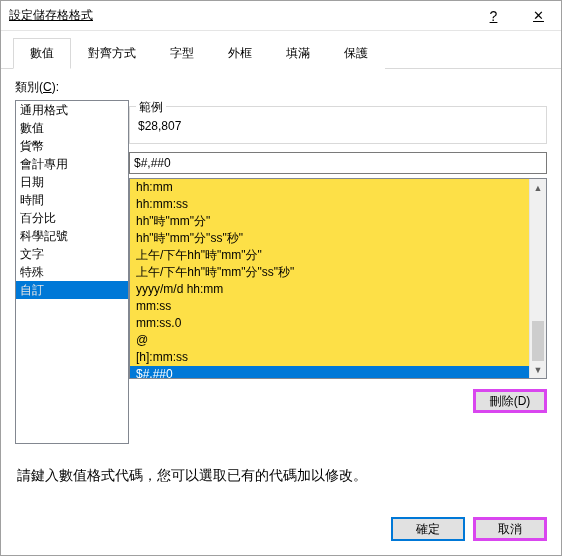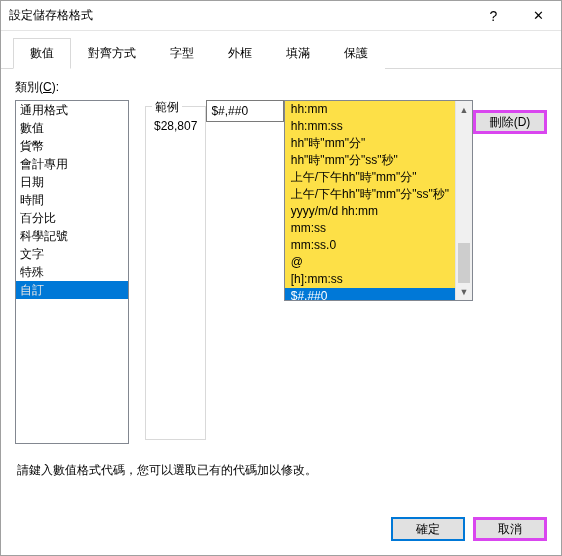--- a/index.html
+++ b/index.html
@@ -1,48 +1,48 @@
 <!DOCTYPE html>
 <html><head>
 <meta charset="utf-8">
 <style>
   * { box-sizing: border-box; margin: 0; padding: 0; }
   body { font-family: "Microsoft JhengHei", "Segoe UI", Tahoma, sans-serif; font-size: 12px; background: #fff; color: #000; }
   .window { width: 562px; height: 556px; border: 1px solid #a0a0a0; display: flex; flex-direction: column; background: #fff; }
-  .titlebar { height: 30px; display: flex; align-items: center; padding-left: 8px; background: #fff; border-bottom: 1px solid #e5e5e5; }
+  .titlebar { height: 30px; display: flex; align-items: center; padding-left: 8px; background: #fff; border-bottom: 1px solid #e5e5e5; text-decoration: underline; }
   .titlebar .title { flex: 1; font-size: 12px; }
   .titlebar .tbtn { width: 45px; height: 29px; display: flex; align-items: center; justify-content: center; font-family: "Segoe UI", Arial; font-size: 13px; color: #000; }
   .titlebar .tbtn.help { font-size: 14px; }
   .tabs { display: flex; border-bottom: 1px solid #d9d9d9; padding-left: 12px; margin-top: 6px; }
   .tab { padding: 6px 16px; font-size: 12px; border: 1px solid transparent; border-bottom: none; position: relative; top: 1px; background: #fff; }
   .tab.active { border-color: #d9d9d9; border-bottom: 1px solid #fff; }
   .body { flex: 1; padding: 10px 14px; display: flex; flex-direction: column; }
   .label { font-size: 12px; margin-bottom: 4px; }
   .label .ul { text-decoration: underline; }
-  .cols { display: flex; gap: 16px; flex: 1; min-height: 0; }
+  .cols { display: flex; gap: 0; flex: 1; min-height: 0; }
   .catlist { width: 114px; height: 344px; border: 1px solid #828790; background: #fff; overflow: hidden; }
   .catlist .item { padding: 1px 4px; font-size: 12px; line-height: 16px; }
   .catlist .item.selected { background: #0078d7; color: #e5e5e5; }
-  .right { flex: 1; display: flex; flex-direction: row; min-width: 0; }
+  .right { flex: 1; display: flex; flex-direction: column; min-width: 0; }
   .samplebox { border: 1px solid #d9d9d9; padding: 10px 8px 8px 8px; margin-top: 6px; margin-bottom: 8px; position: relative; }
   .samplebox .caption { position: absolute; top: -8px; left: 6px; background: #fff; padding: 0 3px; font-size: 12px; }
   .sampleval { font-size: 12px; padding: 2px 0; }
   .typeinput { width: 100%; height: 22px; border: 1px solid #7a7a7a; padding: 2px 4px; font-size: 12px; margin-bottom: 4px; font-family: inherit; }
   .fmtlist { border: 1px solid #828790; background: #fde047; height: 201px; position: relative; display: flex; }
   .fmtlist-inner { flex: 1; overflow: hidden; }
   .fmtlist .row { padding: 0 6px; font-size: 12px; line-height: 17px; white-space: nowrap; }
   .fmtlist .row.selected { background: #0078d7; color: #fff; }
   .scrollbar { width: 17px; background: #f0f0f0; border-left: 1px solid #e3e3e3; display: flex; flex-direction: column; }
   .scrollbar .arrow { height: 17px; display: flex; align-items: center; justify-content: center; font-size: 9px; color: #606060; }
   .scrollbar .track { flex: 1; position: relative; }
   .scrollbar .thumb { position: absolute; left: 2px; right: 2px; background: #cdcdcd; }
   .btnrow { display: flex; justify-content: flex-end; margin-top: 10px; }
   .btn { min-width: 74px; height: 24px; border: 3px solid #d946ef; background: #e1e1e1; font-size: 12px; font-family: inherit; padding: 0 10px; cursor: default; }
   .btn.default { border: 2px solid #0078d7; }
-  .hint { font-size: 12px; margin: 14px 0 14px 2px; }
+  .hint { font-size: 14px; margin: 14px 0 8px 2px; }
   .footer { display: flex; justify-content: flex-end; gap: 8px; padding: 14px; margin-left: 13px; }
 </style>
 </head>
 <body>
 
 <div class="window">
   <div class="titlebar">
     <div class="title">設定儲存格格式</div>
     <div class="tbtn help">?</div>
     <div class="tbtn">

